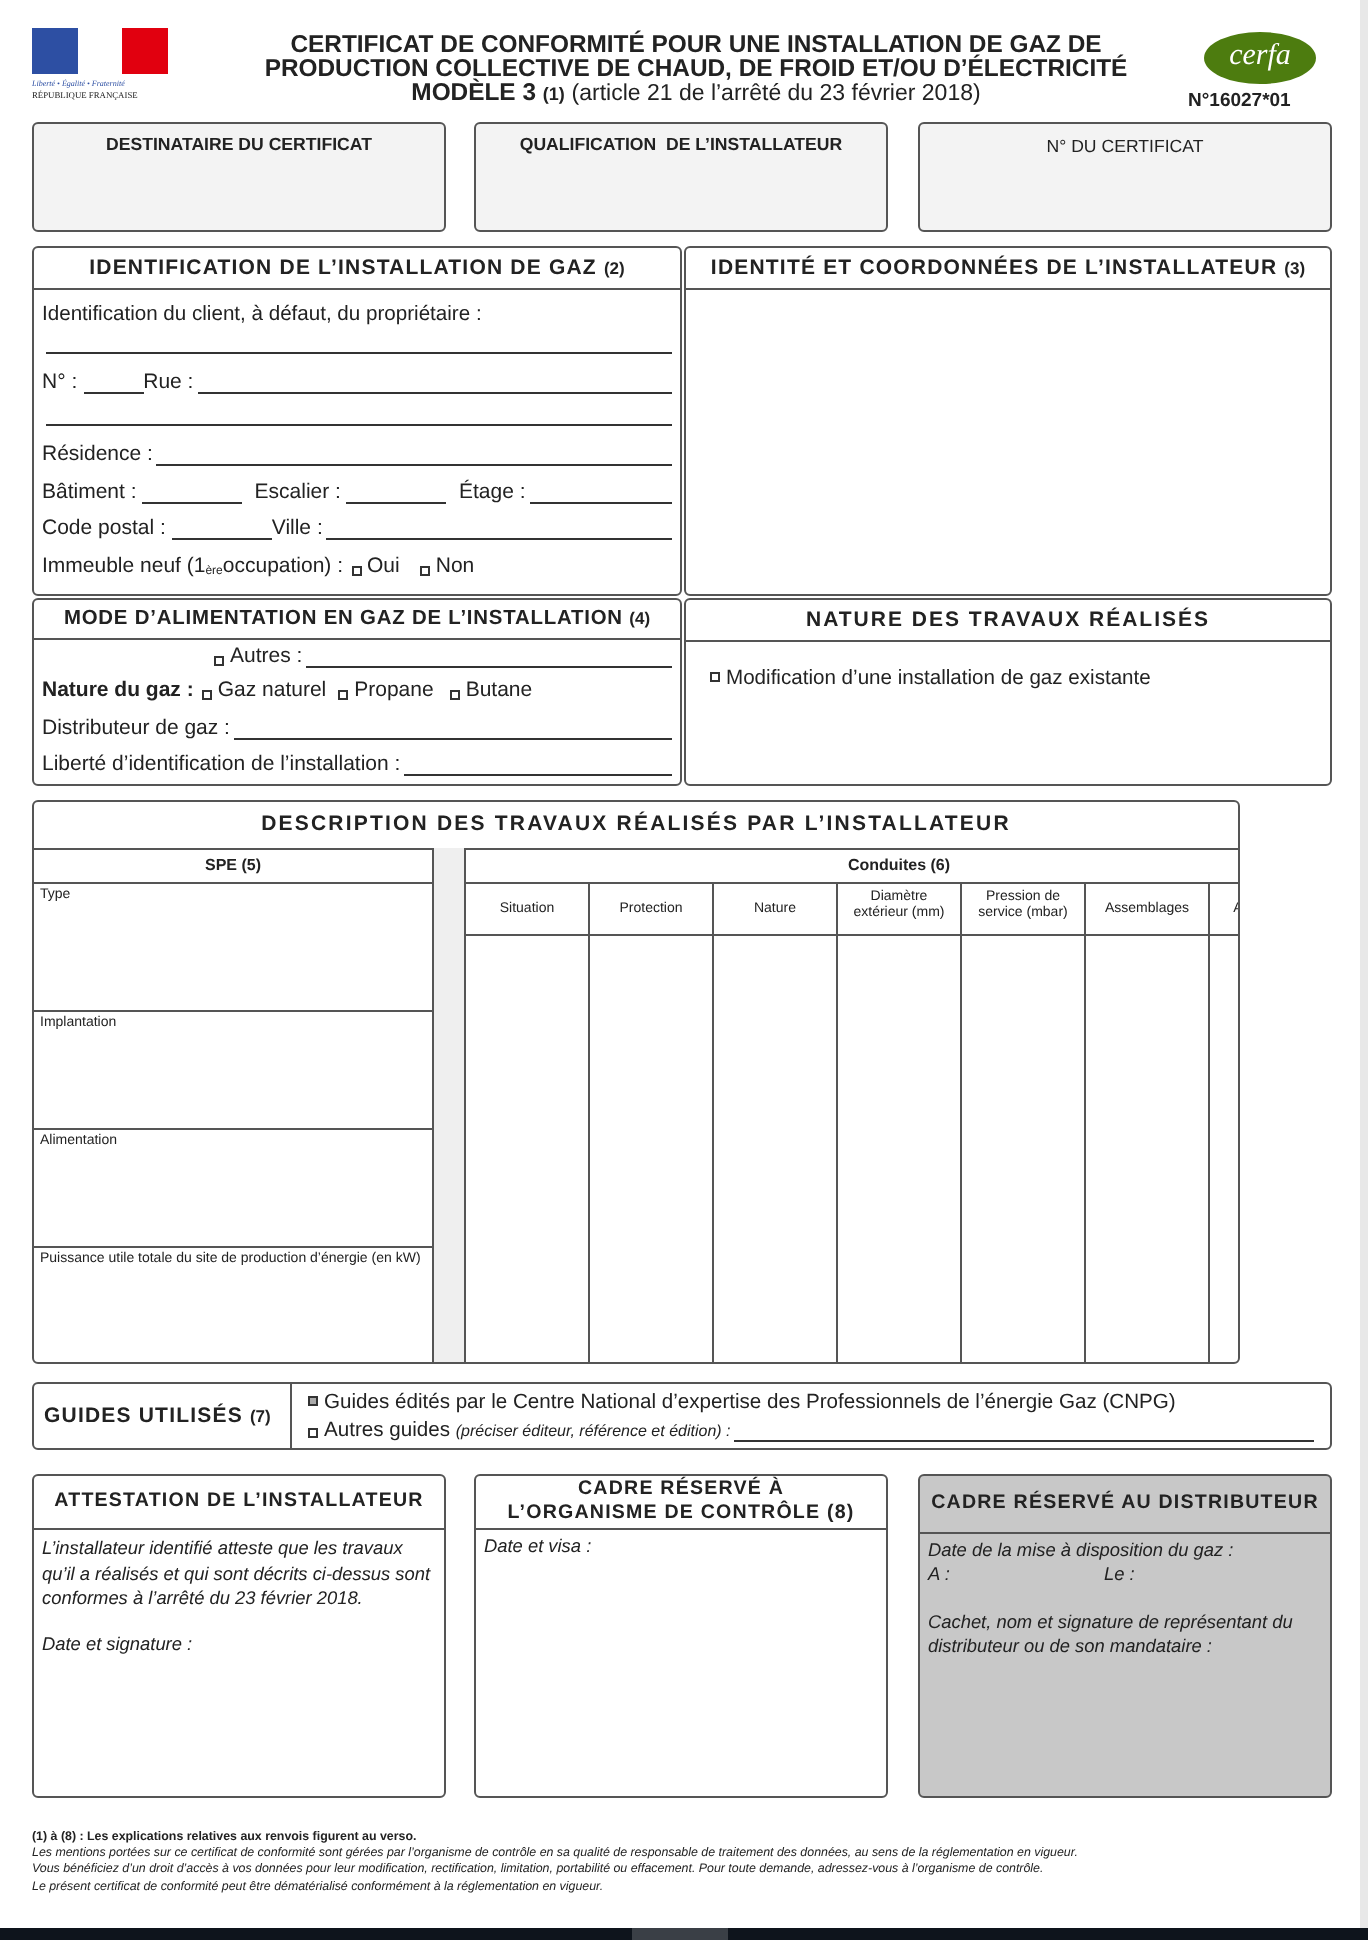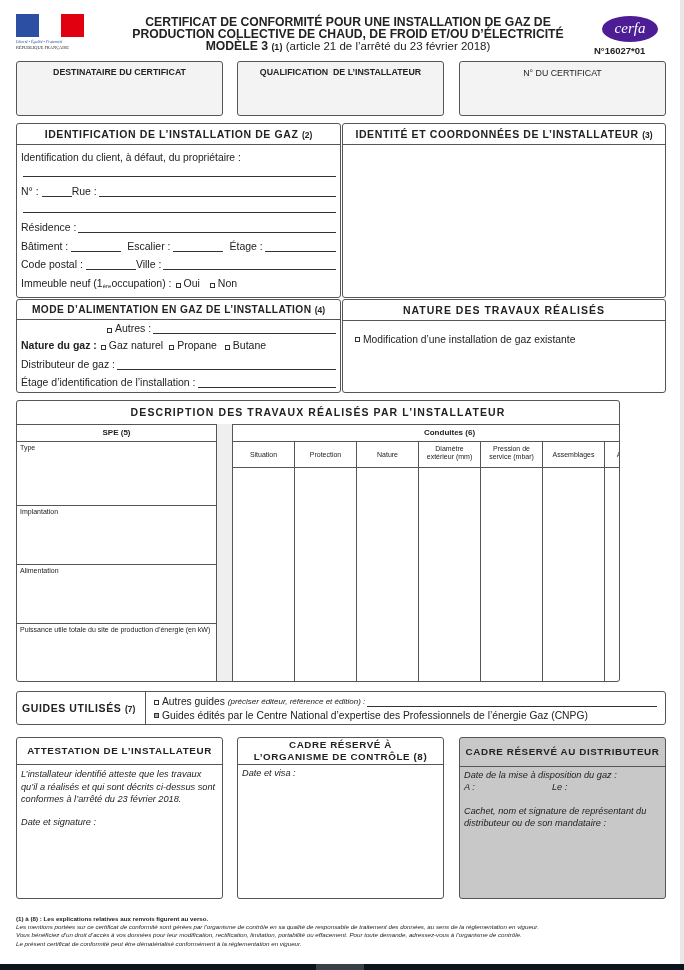--- a/index.html
+++ b/index.html
@@ -35,21 +35,21 @@
 <div class="abs" style="left:98px;top:16px;width:500px;text-align:center;font-weight:bold;font-size:12.2px;line-height:12px;">
   <div>CERTIFICAT DE CONFORMITÉ POUR UNE INSTALLATION DE GAZ DE</div>
   <div>PRODUCTION COLLECTIVE DE CHAUD, DE FROID ET/OU D’ÉLECTRICITÉ</div>
   <div style="white-space:nowrap;">
     <span>MODÈLE 3</span>
     <span style="font-size:9px;">(1)</span>
     <span style="font-weight:normal;font-size:11.5px;margin-top:20px;">(article 21 de l’arrêté du 23 février 2018)</span>
   </div>
 </div>
 
-<div class="abs" style="left:602px;top:16px;width:56px;height:26px;border-radius:50%;background:#4c1d95;color:#fff;text-align:center;font-family:'Liberation Serif',serif;font-style:italic;font-size:15px;line-height:25px;">
+<div class="abs" style="left:602px;top:16px;width:56px;height:26px;border-radius:50%;background:#4d7c0f;color:#fff;text-align:center;font-family:'Liberation Serif',serif;font-style:italic;font-size:15px;line-height:25px;">
   <span>cerfa</span>
 </div>
 <div class="abs" style="left:594px;top:45px;font-size:9.5px;font-weight:bold;">N°16027*01</div>
 
 <div class="box gray" style="left:16px;top:61px;width:207px;height:55px;">
   <div style="text-align:center;font-size:8.8px;font-weight:bold;margin-top:5px;">DESTINATAIRE DU CERTIFICAT</div>
 </div>
 <div class="box gray" style="left:237px;top:61px;width:207px;height:55px;">
   <div style="text-align:center;font-size:8.8px;font-weight:bold;margin-top:5px;white-space:pre;">QUALIFICATION  DE L’INSTALLATEUR</div>
 </div>
@@ -128,21 +128,21 @@
     <span class="cb"></span>
       <span style="margin-right:8px;">Propane</span>
     <span class="cb"></span>
       <span>Butane</span>
   </div>
   <div class="line">
     <span>Distributeur de gaz :</span>
     <span class="fill"></span>
   </div>
   <div class="line">
-    <span>Étage d’identification de l’installation :</span>
+    <span>Liberté d’identification de l’installation :</span>
     <span class="fill"></span>
   </div>
 </div>
 
 <div class="box" style="left:342px;top:299px;width:324px;height:94px;">
   <div class="hdr" style="letter-spacing:1px;">NATURE DES TRAVAUX RÉALISÉS</div>
   <div style="padding:12px 0 0 12px;font-size:10.3px;line-height:14px;">
     <div><span class="cb"></span><span>Modification d’une installation de gaz existante</span></div>
   </div>
 </div>
@@ -177,25 +177,25 @@
     <div class="tbl-cell" style="left:310px;top:44px;width:62px;height:214px;border-bottom:none;"></div>
     <div class="tbl-cell" style="left:372px;top:44px;width:61px;height:214px;border:none;"></div>
   </div>
 </div>
 
 <div class="box" style="left:16px;top:691px;width:650px;height:34px;">
   <div style="position:absolute;left:0;top:0;width:129px;height:32px;border-right:1.2px solid #555;font-weight:bold;font-size:10.5px;letter-spacing:0.6px;line-height:32px;padding-left:5px;">
     <span>GUIDES UTILISÉS</span> <small style="font-size:8.5px;letter-spacing:0;">(7)</small>
   </div>
   <div style="position:absolute;left:137px;top:3px;right:8px;font-size:10.3px;line-height:14px;">
+    <div><span class="cb" style="background:#aaa;"></span><span>Guides édités par le Centre National d’expertise des Professionnels de l’énergie Gaz (CNPG)</span></div>
     <div style="display:flex;align-items:flex-end;white-space:nowrap;">
       <span class="cb" style="margin-bottom:4px;"></span><span>Autres guides</span>&nbsp;<i style="font-size:8px;">(préciser éditeur, référence et édition) :</i>
       <span class="fill" style="margin-bottom:2px;"></span>
     </div>
-    <div><span class="cb" style="background:#aaa;"></span><span>Guides édités par le Centre National d’expertise des Professionnels de l’énergie Gaz (CNPG)</span></div>
   </div>
 </div>
 
 <div class="box" style="left:16px;top:737px;width:207px;height:162px;">
   <div class="hdr" style="font-size:9.8px;padding:7px 2px;height:27px;">ATTESTATION DE L’INSTALLATEUR</div>
   <div class="ital" style="font-size:9.2px;line-height:12.5px;padding:3px 4px;">L’installateur identifié atteste que les travaux qu’il a réalisés et qui sont décrits ci-dessus sont conformes à l’arrêté du 23 février 2018.</div>
   <div class="ital" style="font-size:9.2px;padding:8px 4px;">Date et signature :</div>
 </div>
 
 <div class="box" style="left:237px;top:737px;width:207px;height:162px;">

